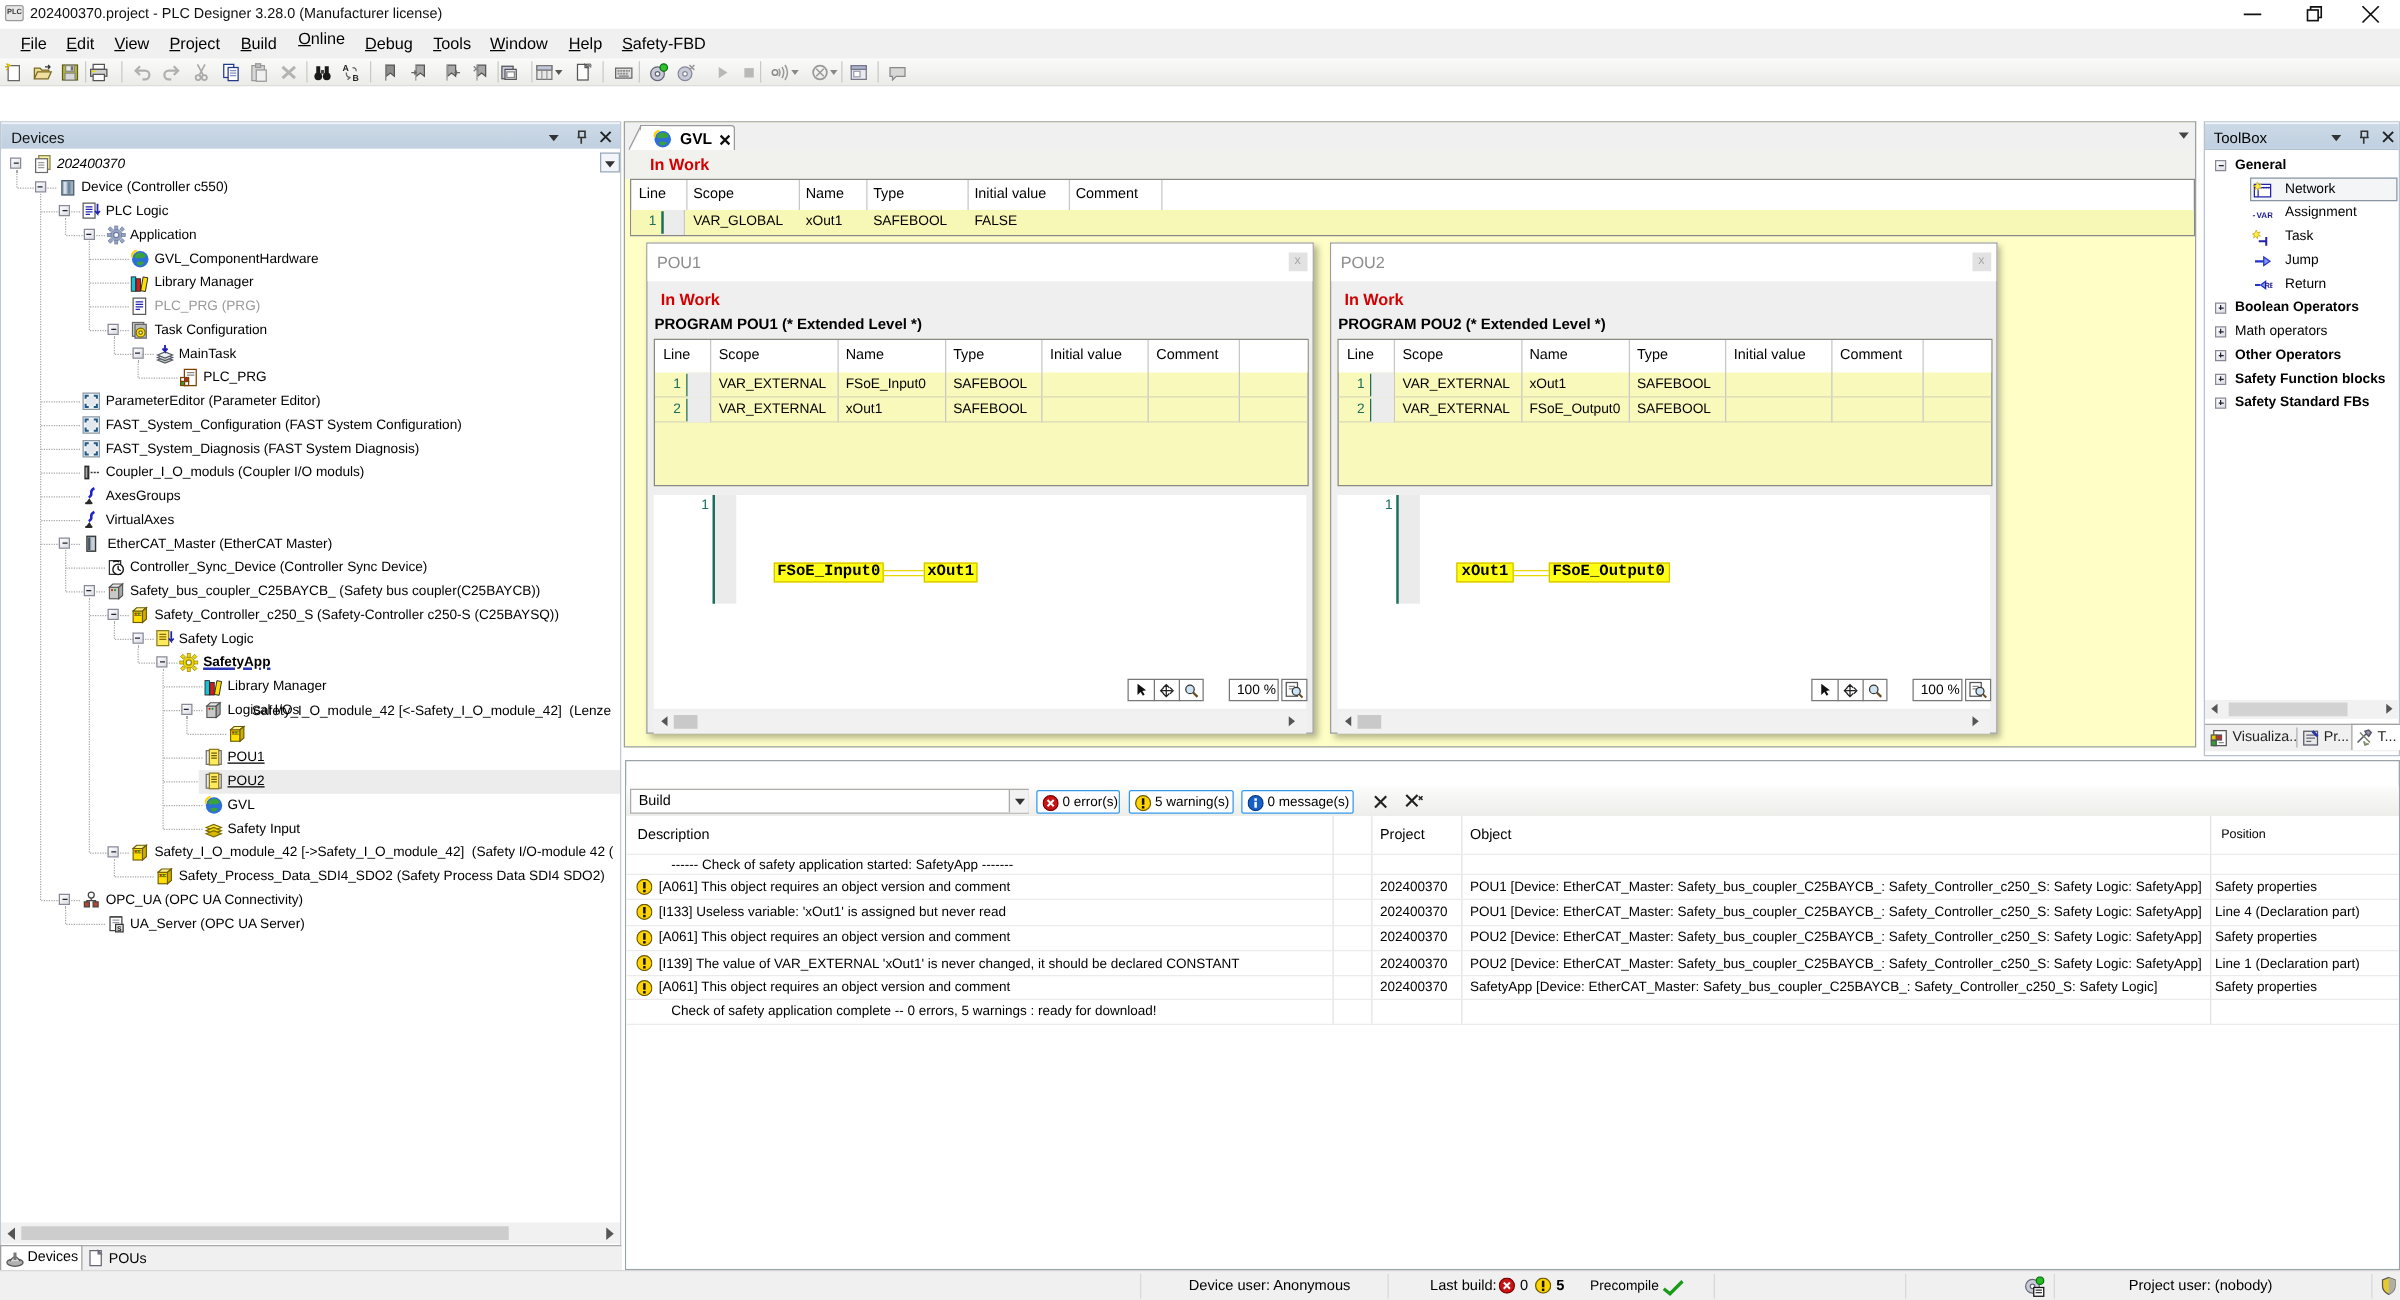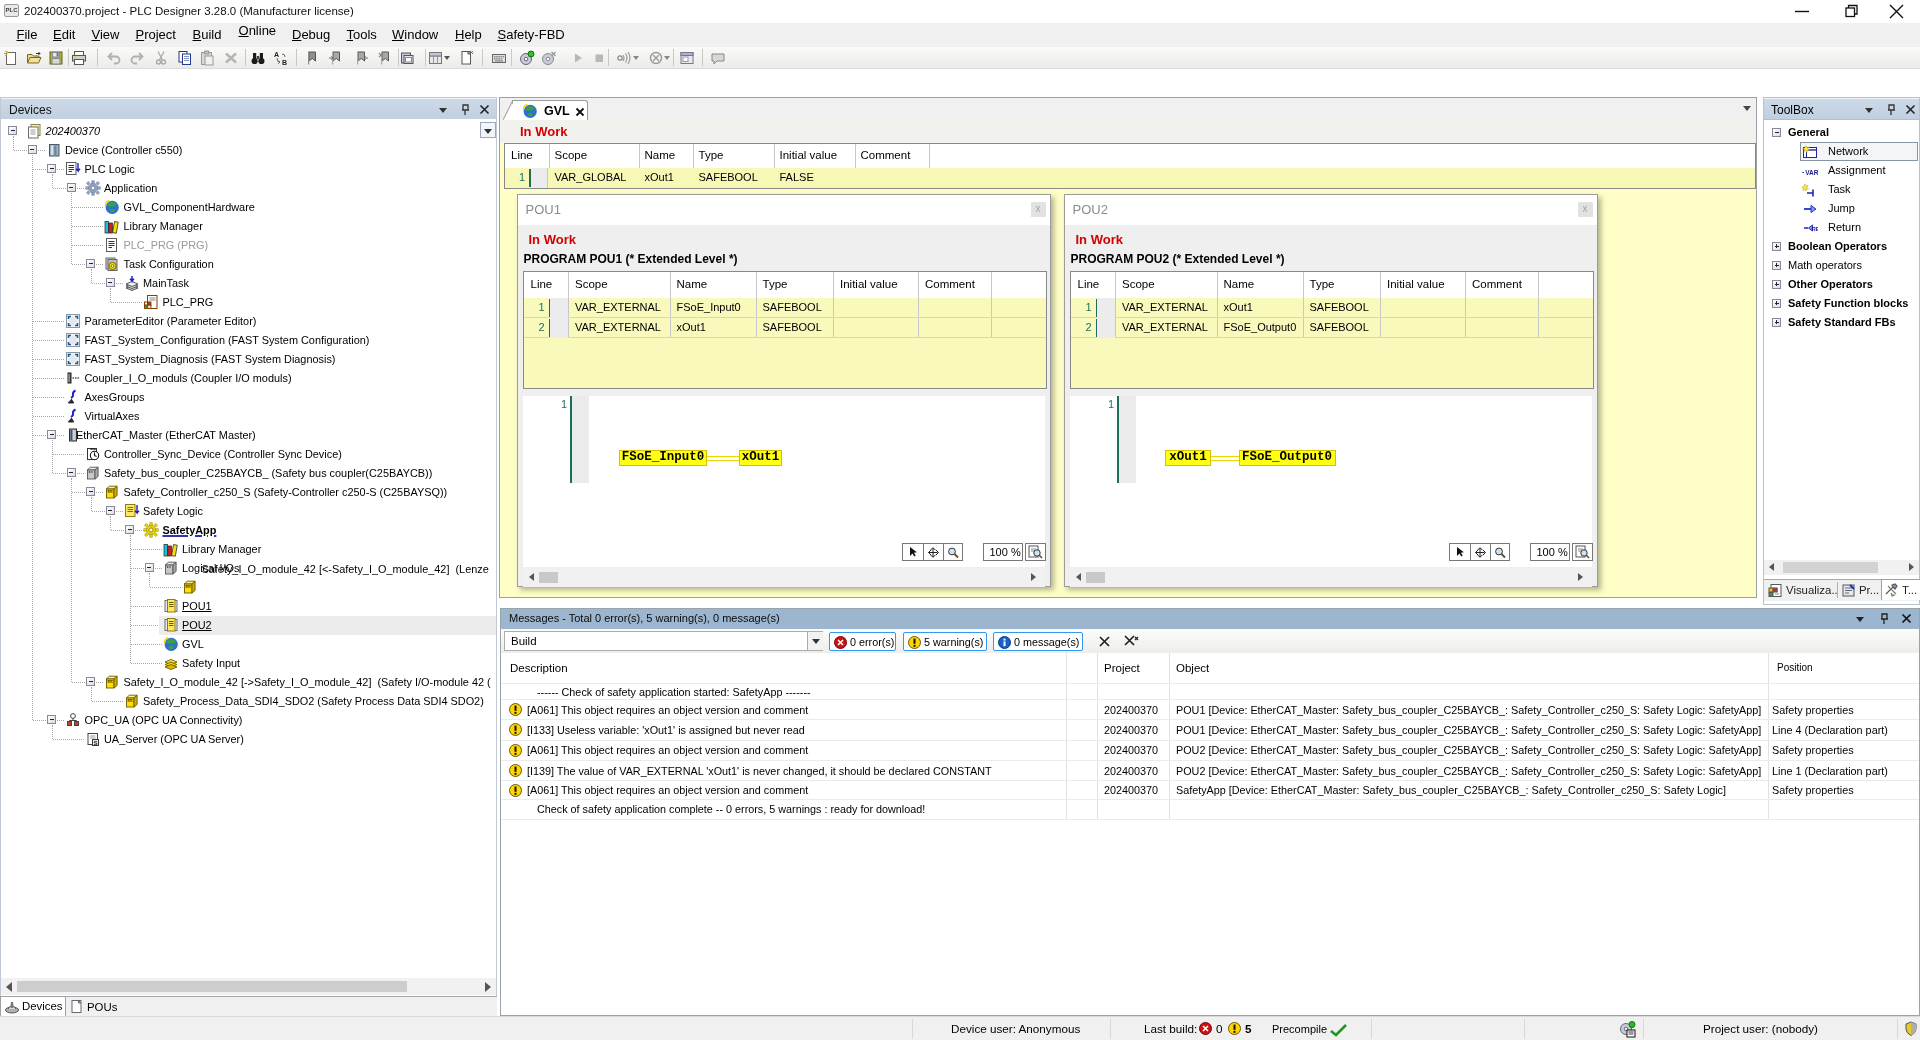--- a/index.html
+++ b/index.html
@@ -513,21 +513,21 @@
 <div class="abs" style="left:46.0px;top:311.0px;width:9px;height:9px;border:1px solid #889;background:linear-gradient(135deg,#fff,#d8dde2)">
       <div class="abs" style="left:1.5px;top:3px;width:4px;height:1px;background:#223"></div>
     </div>
 <div class="abs" style="left:64.0px;top:307.5px;width:16px;height:16px">
       <svg width="16" height="16" viewBox="0 0 16 16">
         <rect x="4.5" y="2" width="7" height="12" fill="#9aa4ae" stroke="#333"></rect>
         <rect x="5.5" y="3" width="1.6" height="10" fill="#4a545e"></rect>
         <rect x="8" y="3" width="2.6" height="10" fill="#c8d0d8"></rect>
       </svg>
     </div>
-<div class="t" style="left:75px;top:309.5px;font-size:10.9px;">EtherCAT_Master (EtherCAT Master)</div>
+<div class="t" style="left:85px;top:309.5px;font-size:10.9px;">EtherCAT_Master (EtherCAT Master)</div>
 <div class="abs" style="left:83.5px;top:326.5px;width:16px;height:16px">
       <svg width="16" height="16" viewBox="0 0 16 16">
         <rect x="2.5" y="2.5" width="9" height="11" fill="#fff" stroke="#333"></rect>
         <circle cx="9.5" cy="9.5" r="4.2" fill="#fff" stroke="#111" stroke-width="1.1"></circle>
         <path d="M9.5 9.5 L9.5 6.6 M9.5 9.5 L11.6 10.6" stroke="#111" stroke-width="1.1"></path>
         <path d="M5.5 3.5 a5.5 5.5 0 0 1 5 0" stroke="#111" fill="none"></path>
       </svg>
     </div>
 <div class="t" style="left:103.0px;top:328.5px;font-size:10.9px;">Controller_Sync_Device (Controller Sync Device)</div>
 <div class="abs" style="left:65.5px;top:349.0px;width:9px;height:9px;border:1px solid #889;background:linear-gradient(135deg,#fff,#d8dde2)">
@@ -1073,30 +1073,20 @@
 <div class="abs" style="left:120px;top:2.5px">
         <svg width="15" height="15" viewBox="0 0 15 15">
           <path d="M2 11 L9 4 M9 4 l-1-2 3-1 2 2 -2 3z" stroke="#556" fill="#99a" stroke-width="1.2"></path>
           <path d="M4 3 l8 8 m-1 1 l-3 1 -1-3" stroke="#786" fill="#ab9" stroke-width="1.2"></path>
         </svg>
       </div>
 <div class="t" style="left:138px;top:4px;font-size:11.4px;color:#222">T...</div>
 </div>
 </div>
 <div class="abs" style="left:500px;top:608px;width:1420px;height:408px;background:#fff;border:1px solid #9aa2aa">
-<div class="abs" style="left:0;top:0;width:1418px;height:20px;background:#9db6d0">
-      <div class="t" style="left:8px;top:3px;font-size:11px;color:#0a0a0a">Messages - Total 0 error(s), 5 warning(s), 0 message(s)</div>
-      <div class="abs" style="left:1355px;top:8px;width:0;height:0;border:4px solid transparent;border-top:5px solid #222"></div>
-      <svg class="abs" style="left:1377px;top:3px" width="12" height="14" viewBox="0 0 12 14">
-        <path d="M4 2 h5 v5 h-5z M3 7 h7 M6 7 v5" stroke="#222" fill="none" stroke-width="1.3"></path>
-      </svg>
-      <svg class="abs" style="left:1400px;top:4px" width="11" height="11" viewBox="0 0 11 11">
-        <path d="M1.5 1.5 L9.5 9.5 M9.5 1.5 L1.5 9.5" stroke="#111" stroke-width="1.7"></path>
-      </svg>
-    </div>
 <div class="abs" style="left:0;top:20px;width:1418px;height:24px;background:linear-gradient(#fcfcfb,#ededea)">
 <div class="abs" style="left:3px;top:2px;width:319px;height:20px;background:#fff;border:1px solid #acacac">
         <div class="t" style="left:6px;top:3px;font-size:11.5px">Build</div>
         <div class="abs" style="left:302px;top:0;width:16px;height:18px;border-left:1px solid #acacac;background:#f2f2f2">
           <div class="abs" style="left:4px;top:7px;width:0;height:0;border:4px solid transparent;border-top:5px solid #333"></div>
         </div>
       </div>
 <div class="abs" style="left:328px;top:3px;width:67px;height:19px;background:#fff;border:1px solid #3399ee;border-radius:2px">
         <div class="abs" style="left:4px;top:2.5px">
           <svg width="13" height="13" viewBox="0 0 13 13">

